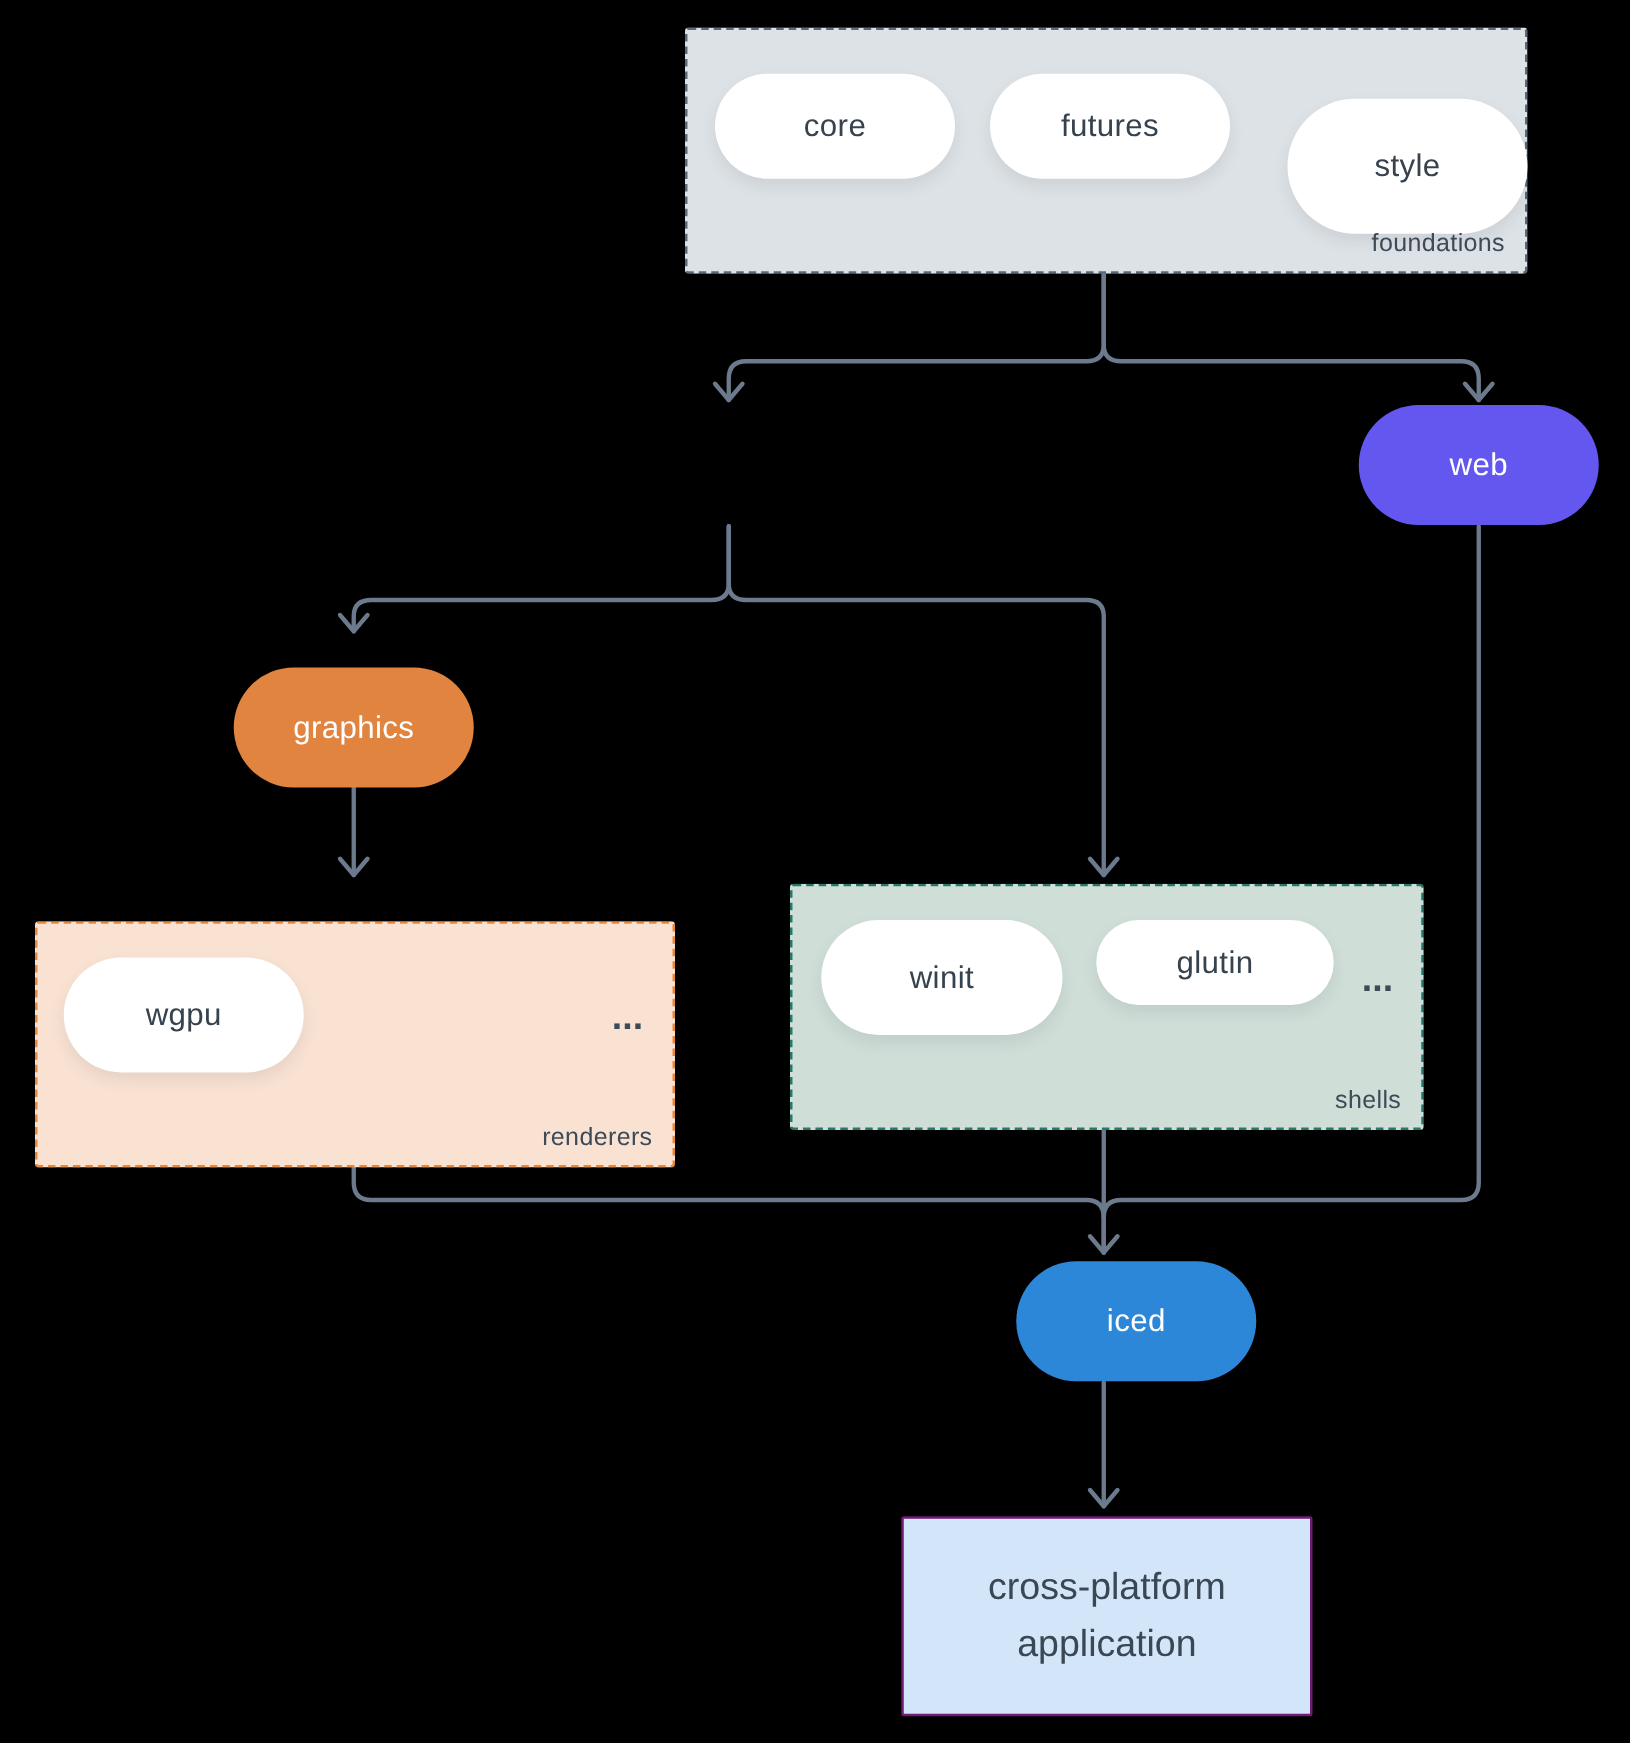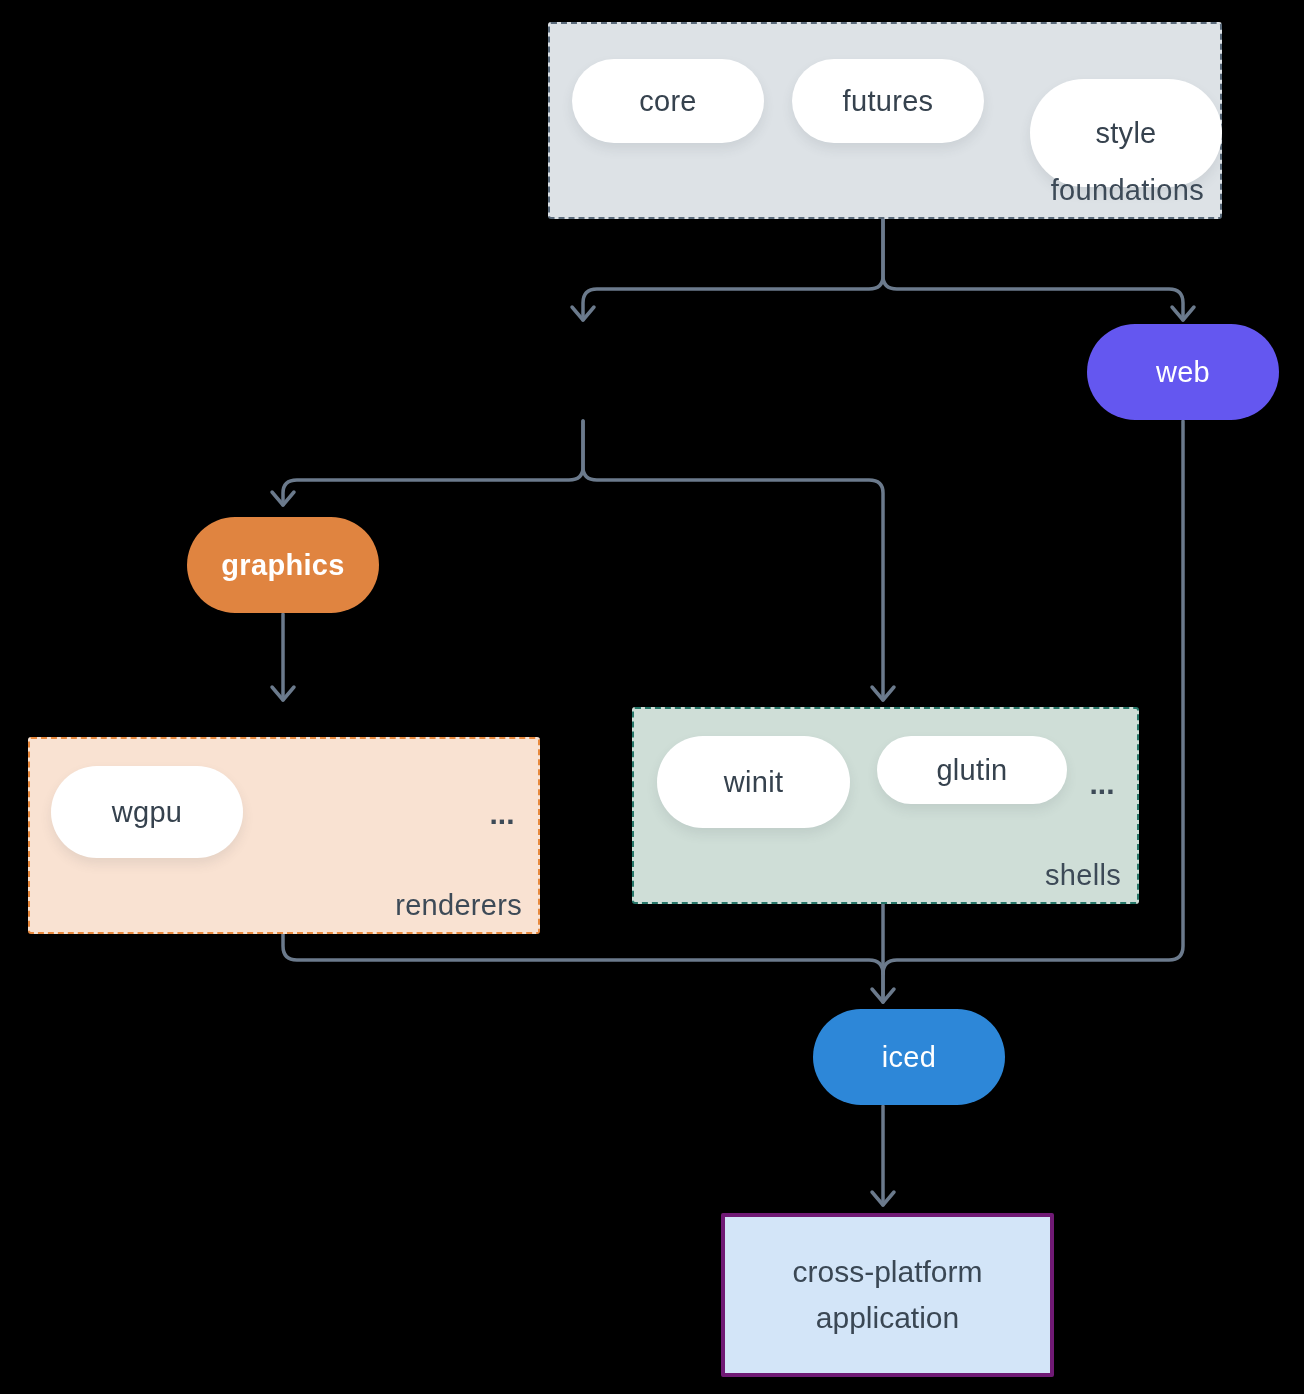--- a/index.html
+++ b/index.html
@@ -10,47 +10,47 @@
   .connectors{position:absolute;left:0;top:0;width:1304px;height:1394px;}
   .connectors path{stroke:#6b7a8c;stroke-width:3.5;fill:none;stroke-linejoin:round;stroke-linecap:round;}
 
   .groupbox{position:absolute;border-radius:3px;}
   .groupbox.foundations{left:548px;top:22px;width:670px;height:193px;background:#dde2e6;border:2px dashed #5a6a7a;}
   .groupbox.renderers{left:28px;top:737px;width:508px;height:193px;background:#f9e2d2;border:2px dashed #e8883c;}
   .groupbox.shells{left:632px;top:707px;width:503px;height:193px;background:#cfded7;border:2px dashed #27786a;}
 
   .pill{
     position:absolute;display:flex;align-items:center;justify-content:center;
-    border-radius:999px;font-size:29px;letter-spacing:0.3px;
+    border-radius:999px;font-size:25px;letter-spacing:0.3px;
   }
   .pill.white{background:#ffffff;color:#36424e;box-shadow:0 6px 12px rgba(54,66,78,0.10);}
   .pill.purple{background:#6457f0;color:#ffffff;}
   .pill.orange{background:#e08440;color:#ffffff;}
   .pill.blue{background:#2d87d8;color:#ffffff;}
 
   .std{width:192px;height:96px;}
   .native{left:487px;top:325px;}
   .web{left:1087px;top:324px;}
-  .graphics{left:187px;top:517px;font-weight:bold;}
+  .graphics{left:187px;top:534px;}
   .iced{left:813px;top:1009px;}
 
   .grouplabel{
     position:absolute;right:16px;bottom:10px;
-    font-size:29px;color:#3d4a57;letter-spacing:0.3px;
+    font-size:20px;color:#3d4a57;letter-spacing:0.3px;
   }
   .ellipsis{
     position:absolute;font-size:30px;font-weight:700;color:#3d4a57;
     width:56px;text-align:center;top:58px;
   }
   .renderers .ellipsis{left:444px;}
   .shells .ellipsis{left:440px;}
 
   .appbox{
     position:absolute;left:721px;top:1213px;width:325px;height:156px;
-    background:#d3e5f8;border:4px solid #701a75;border-radius:2px;
+    background:#d3e5f8;border:2px solid #701a75;border-radius:2px;
     display:flex;align-items:center;justify-content:center;
     font-size:30px;line-height:1.55;color:#3a4754;text-align:center;
   }
   .appbox .txt{width:280px;}
 </style>
 </head>
 <body>
 
 <div class="canvas">
 

